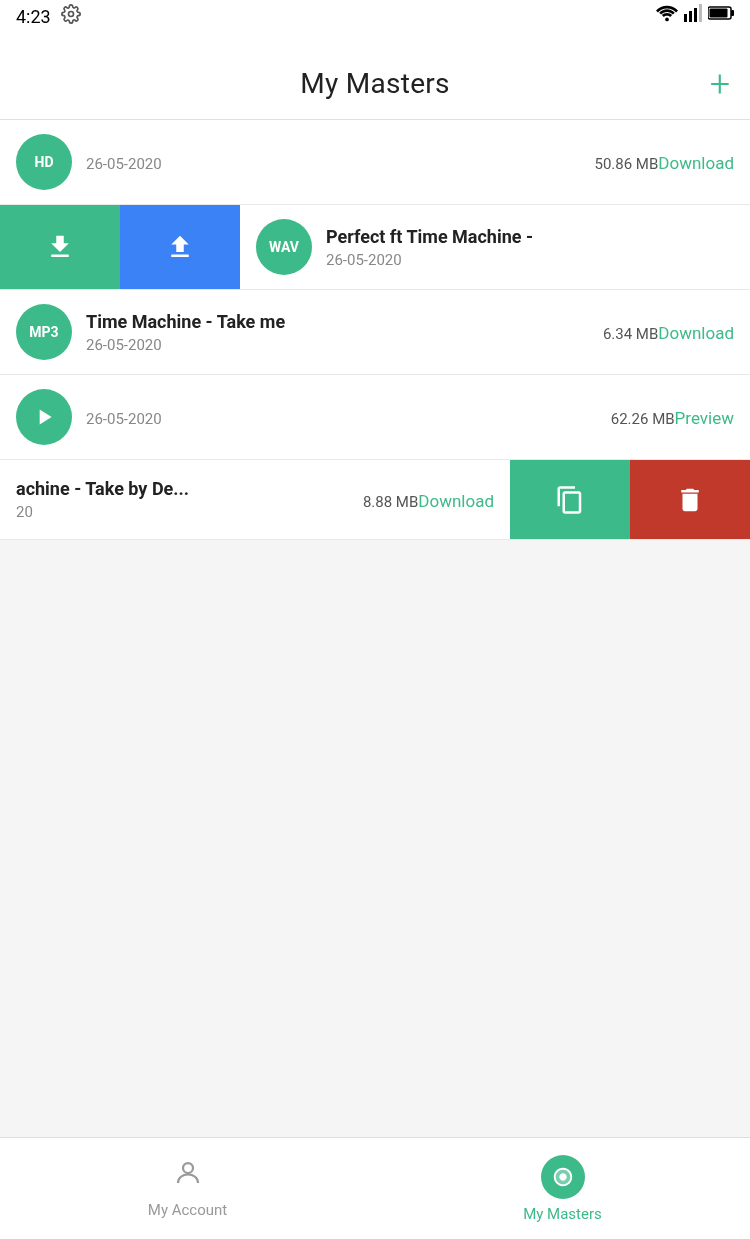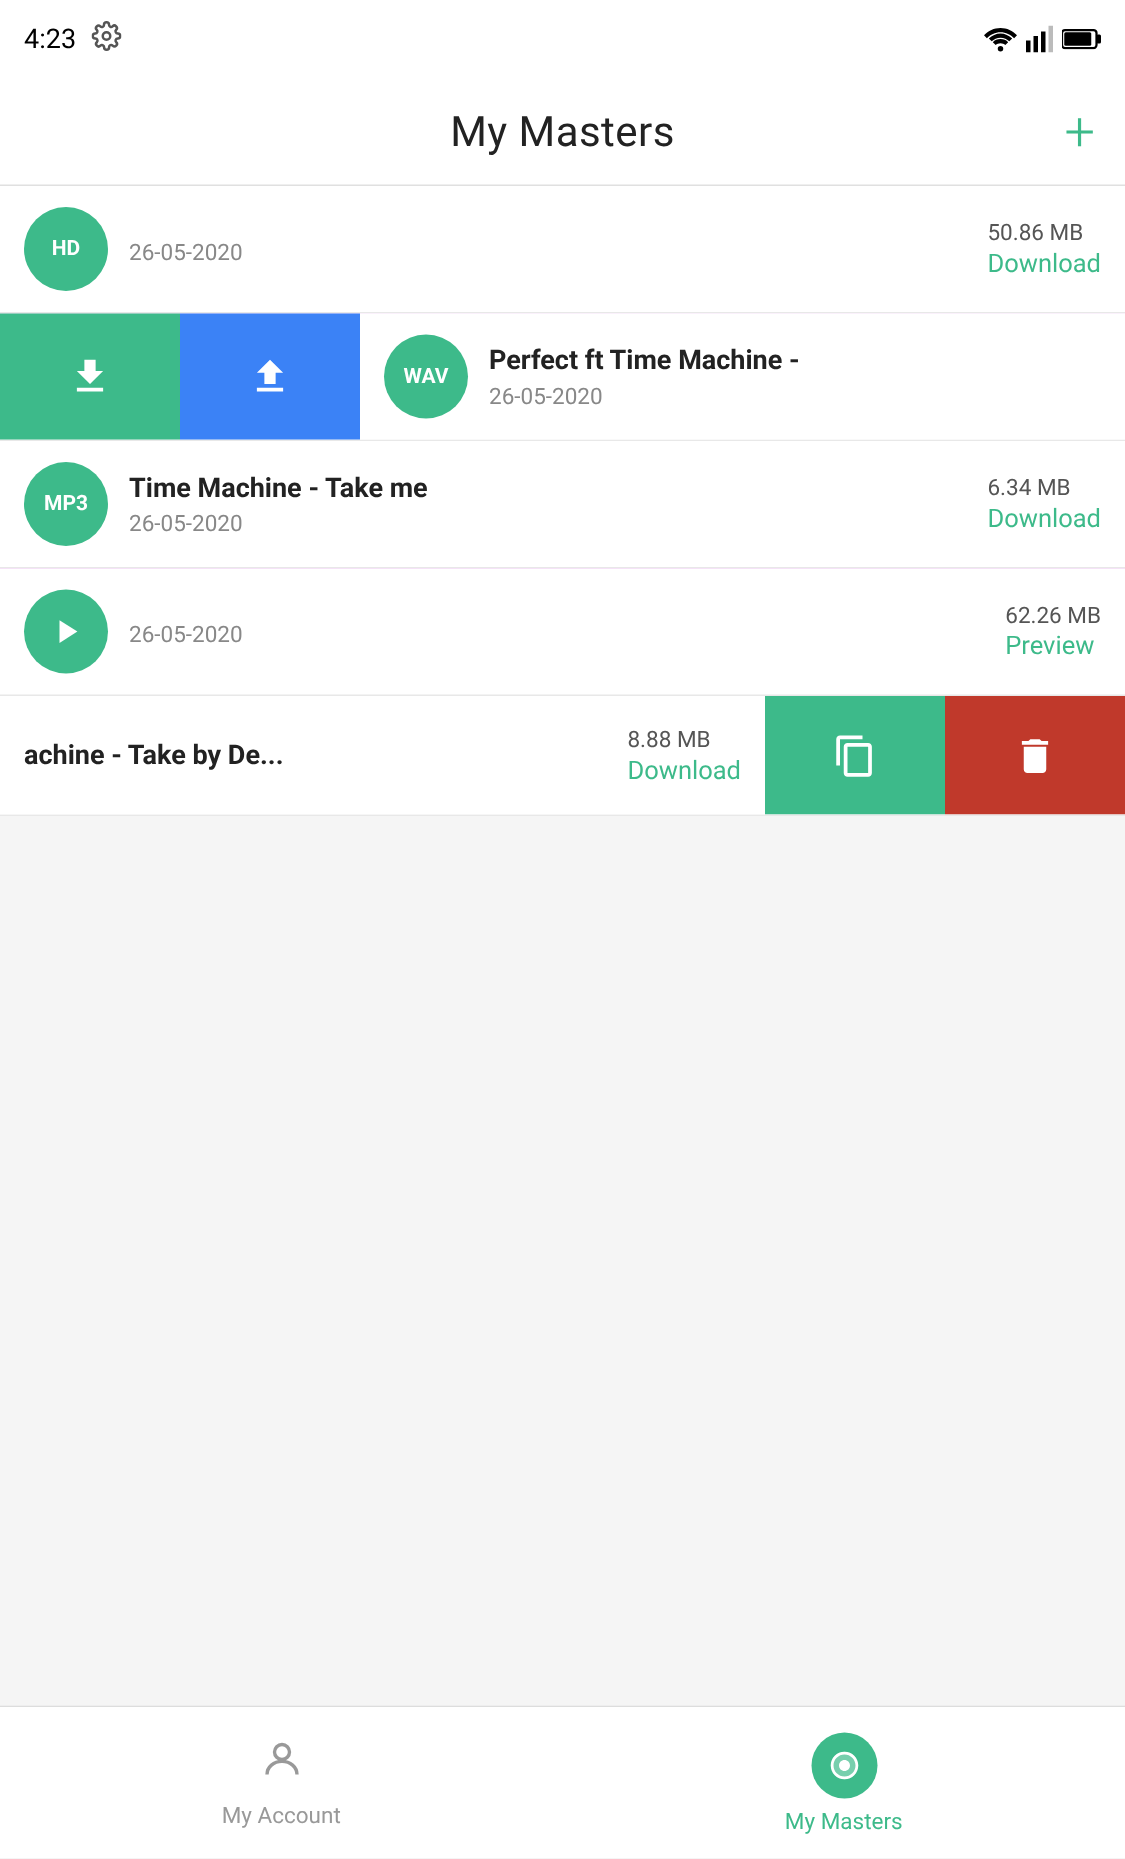--- a/index.html
+++ b/index.html
@@ -11,22 +11,22 @@
       min-height: 1239px;
       overflow-x: hidden;
       position: relative;
     }
 
     
     .status-bar {
       background: #fff;
       display: flex;
       justify-content: space-between;
-      align-items: center;
-      padding: 26px 16px;
+      align-items: flex-start;
+      padding: 4px 16px;
       height: 48px;
     }
     .status-time {
       font-size: 18px;
       font-weight: 400;
       color: #000;
     }
     .status-icons {
       display: flex;
       align-items: center;
@@ -109,21 +109,22 @@
       text-overflow: ellipsis;
     }
     .track-date {
       font-size: 15px;
       color: #888;
       margin-top: 4px;
     }
 
     .track-meta {
       display: flex;
-      flex-direction: column;
+      flex-direction: row;
+      align-items: flex-end;
       flex-shrink: 0;
       margin-left: 10px;
     }
     .track-size {
       font-size: 15px;
       color: #555;
     }
     .track-action {
       font-size: 17px;
       color: #3dba8a;
@@ -347,20 +348,21 @@
       <div class="track-meta">
         <span class="track-size">62.26 MB</span>
         <span class="track-action">Preview</span>
       </div>
     </div>
 
     <div class="row5-container">
       <div class="row5-content">
         <div class="track-info">
           <div class="track-name">achine - Take by De...</div>
+          <div class="track-date">20</div>
         </div>
         <div class="track-meta">
           <span class="track-size">8.88 MB</span>
           <span class="track-action">Download</span>
         </div>
       </div>
       <div class="row5-actions">
         <div class="row5-action green">
           <svg width="30" height="30" viewBox="0 0 24 24" fill="white">
             <path d="M16 1H4c-1.1 0-2 .9-2 2v14h2V3h12V1zm3 4H8c-1.1 0-2 .9-2 2v14c0 1.1.9 2 2 2h11c1.1 0 2-.9 2-2V7c0-1.1-.9-2-2-2zm0 16H8V7h11v14z"></path>

